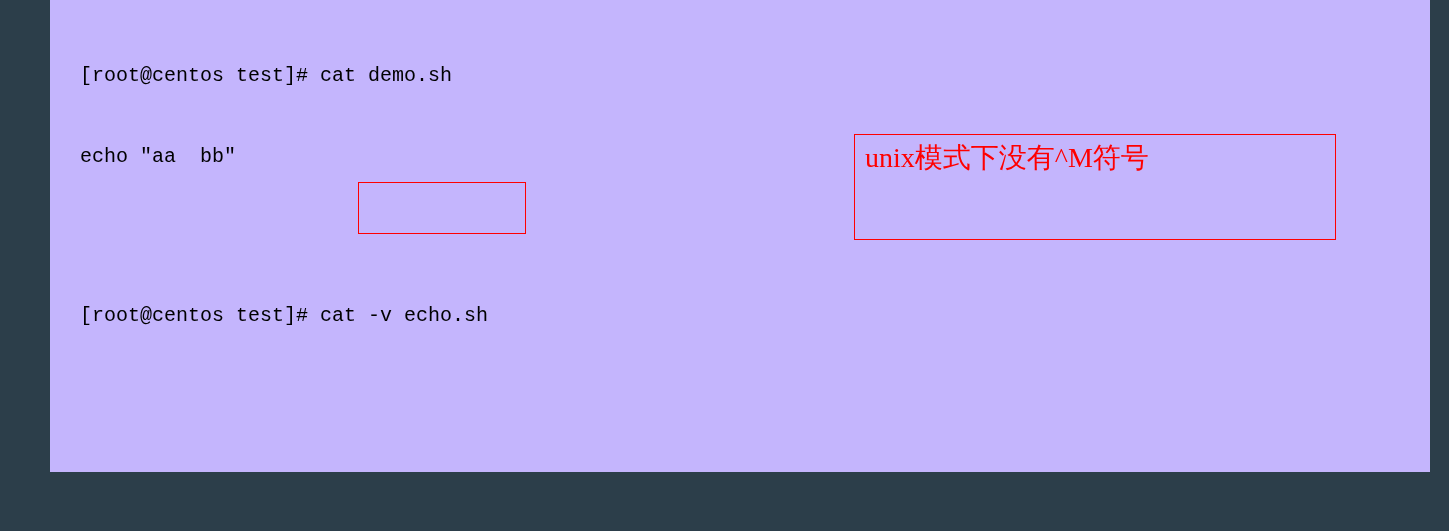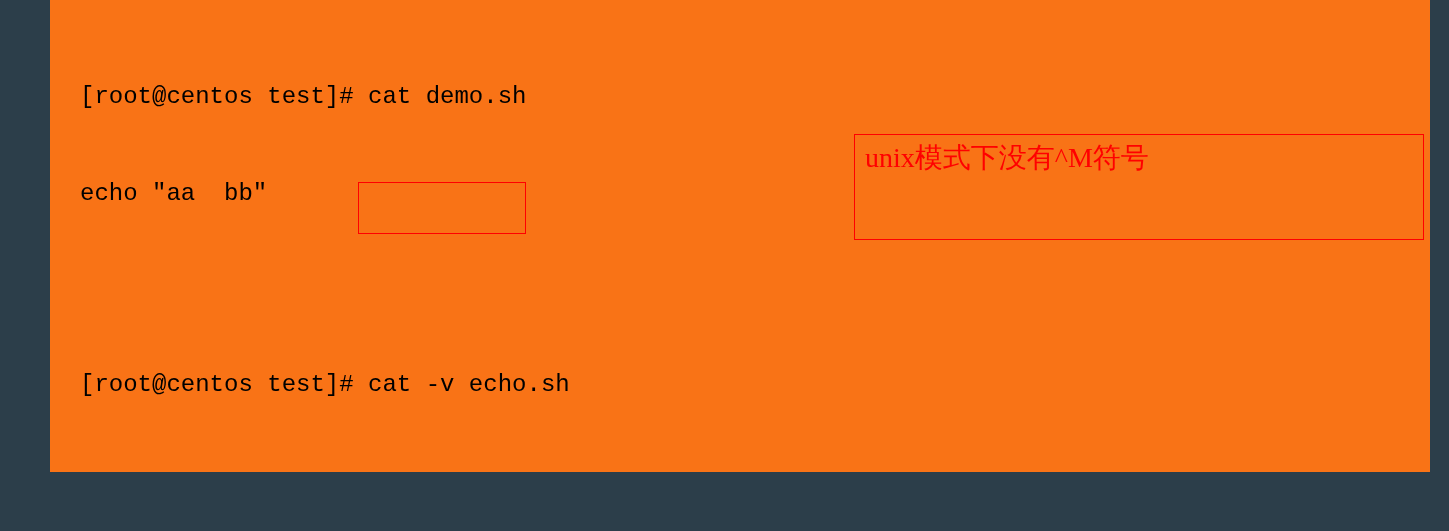--- a/index.html
+++ b/index.html
@@ -14,23 +14,23 @@
       font-family: "Courier New", monospace;
       position: relative;
       overflow: hidden;
     }
     .terminal {
       position: absolute;
       top: 0;
       left: 50px;
       width: 1380px;
       height: 472px;
-      background: #f97316;
-      padding: 16px 30px;
-      font-size: 24px;
+      background: #c4b5fd;
+      padding: 8px 30px;
+      font-size: 20px;
       line-height: 1.35;
       color: #000000;
       white-space: pre;
     }
     .prompt-line {
       display: block;
     }
     .output-line {
       display: block;
     }
@@ -45,21 +45,21 @@
       width: 168px;
       height: 52px;
       border: 1.5px solid #ff0000;
       background: transparent;
       pointer-events: none;
     }
     .annotation-box {
       position: absolute;
       top: 134px;
       left: 854px;
-      width: 570px;
+      width: 482px;
       height: 106px;
       border: 1.5px solid #ff0000;
       background: transparent;
       color: #ff0000;
       font-family: "SimSun", "宋体", serif;
       font-size: 28px;
       padding: 6px 10px;
       line-height: 1.2;
     }
   </style>

